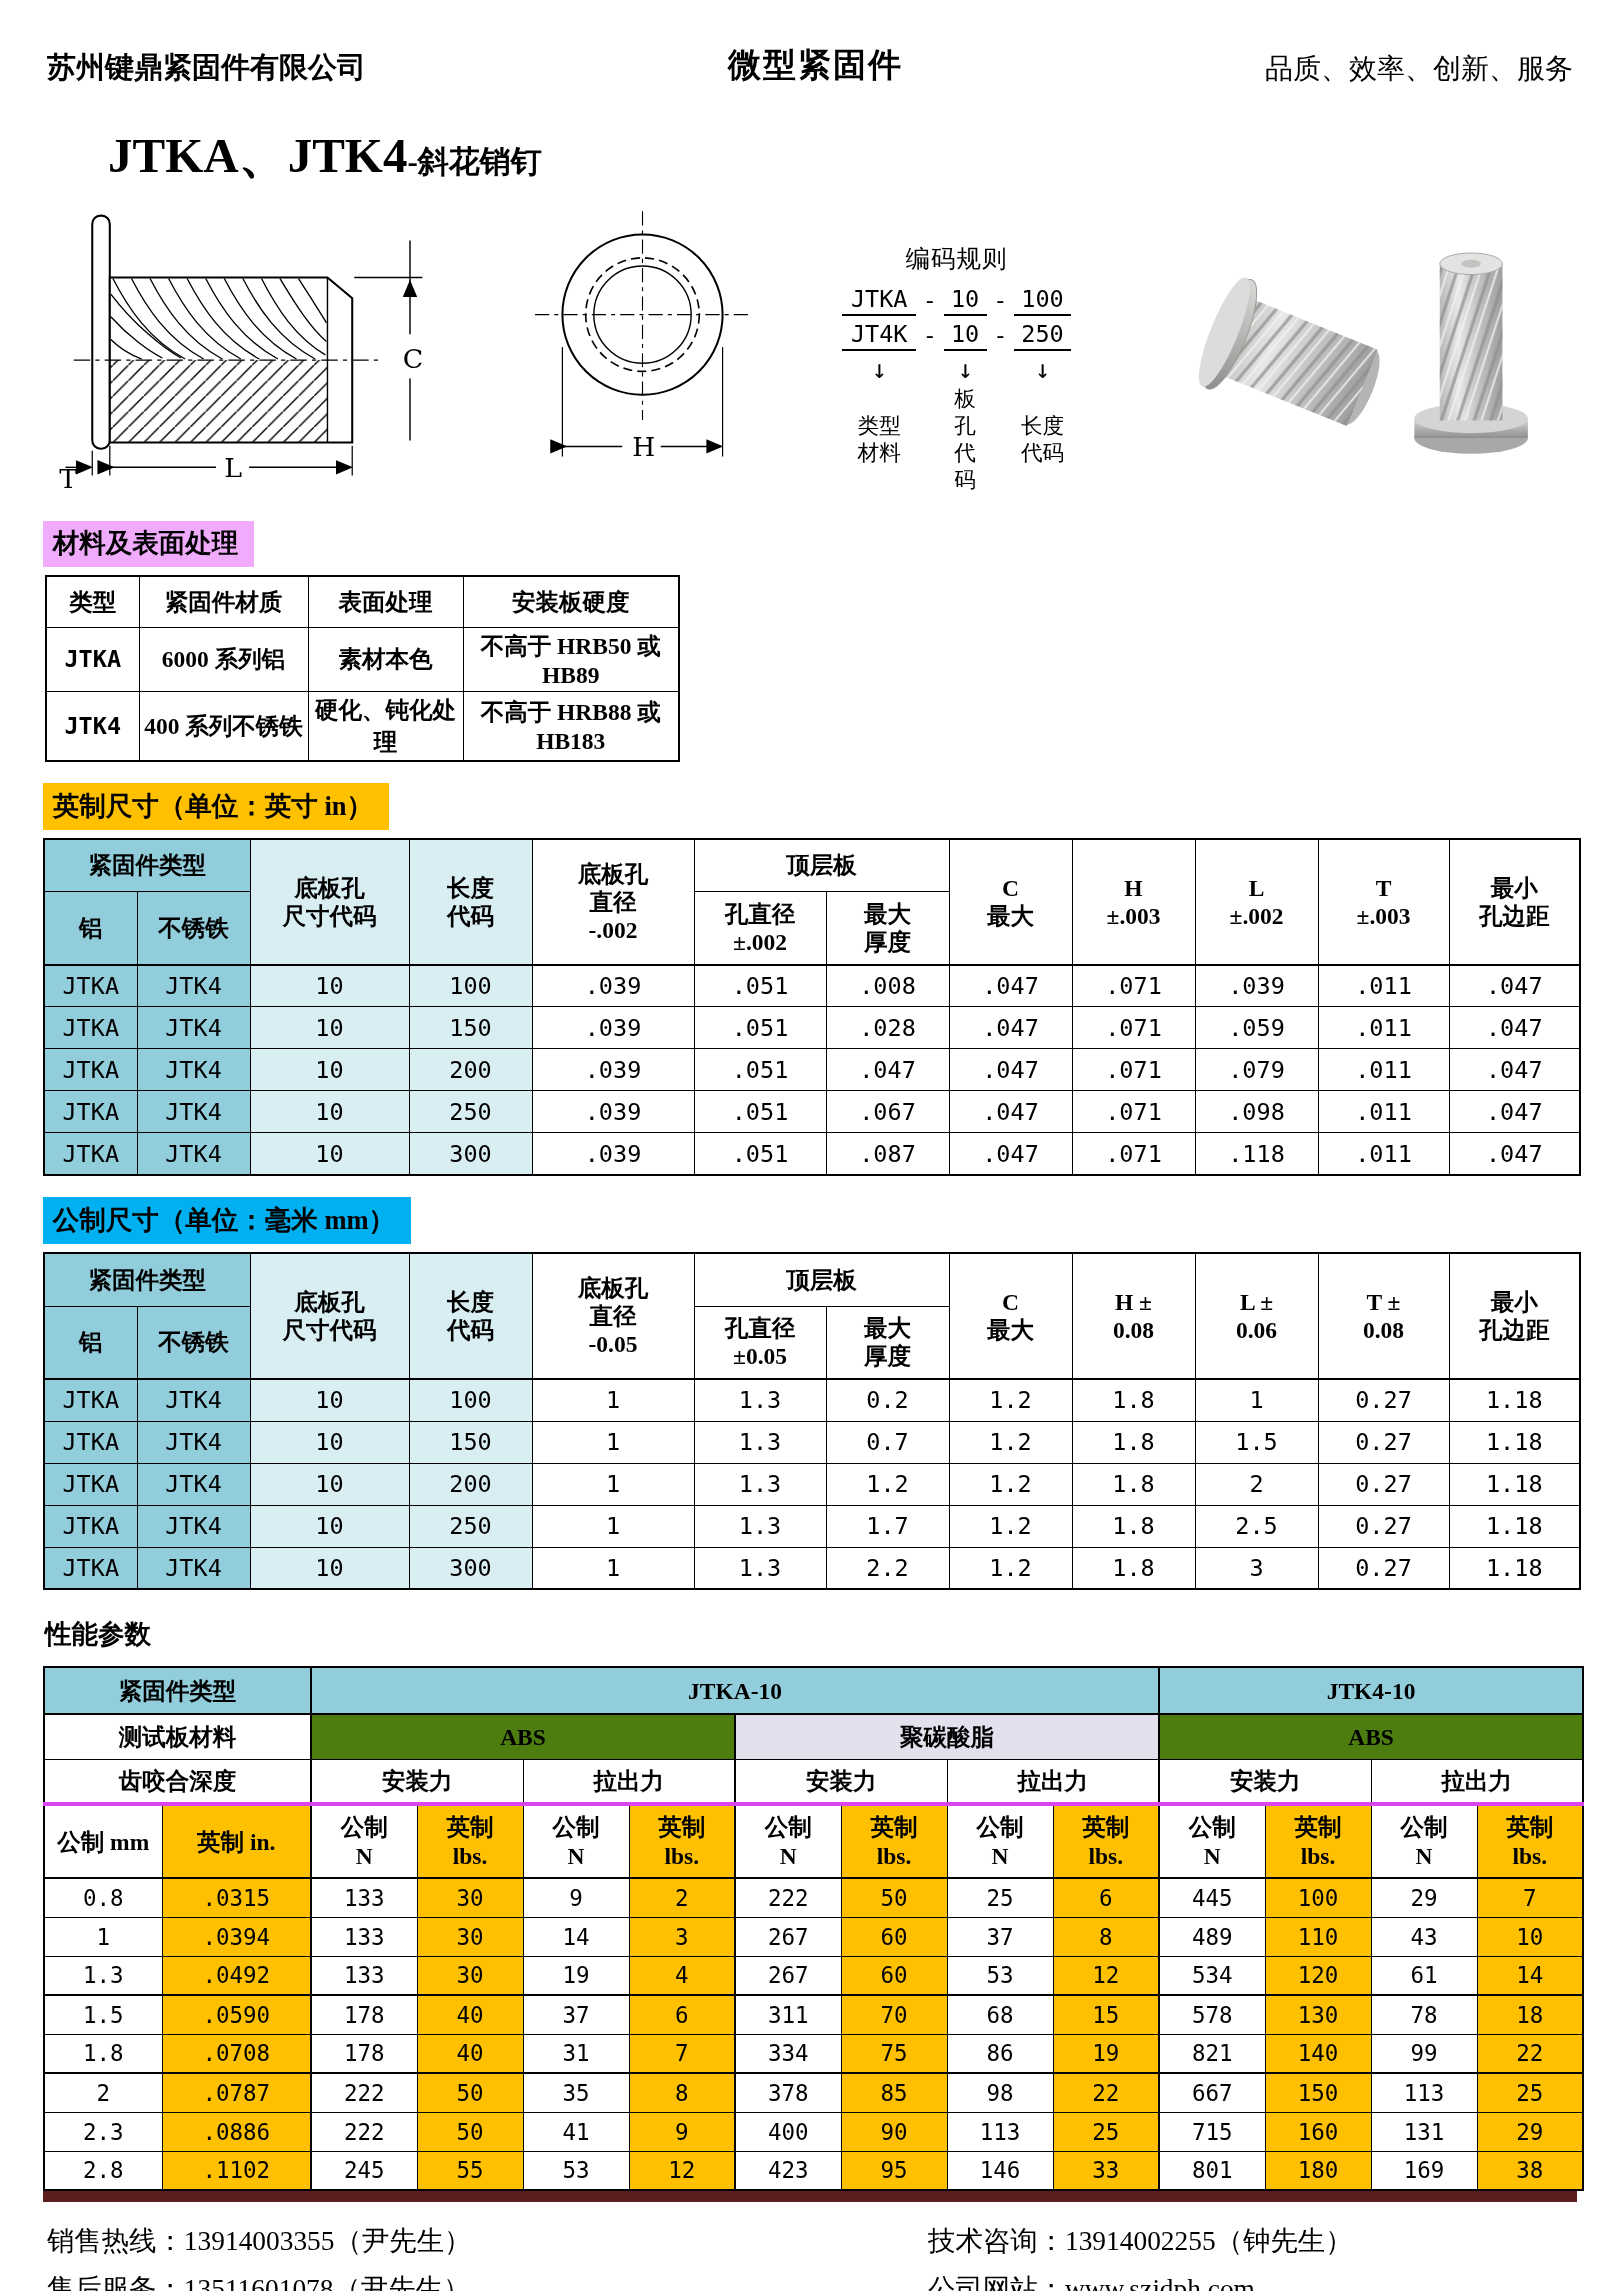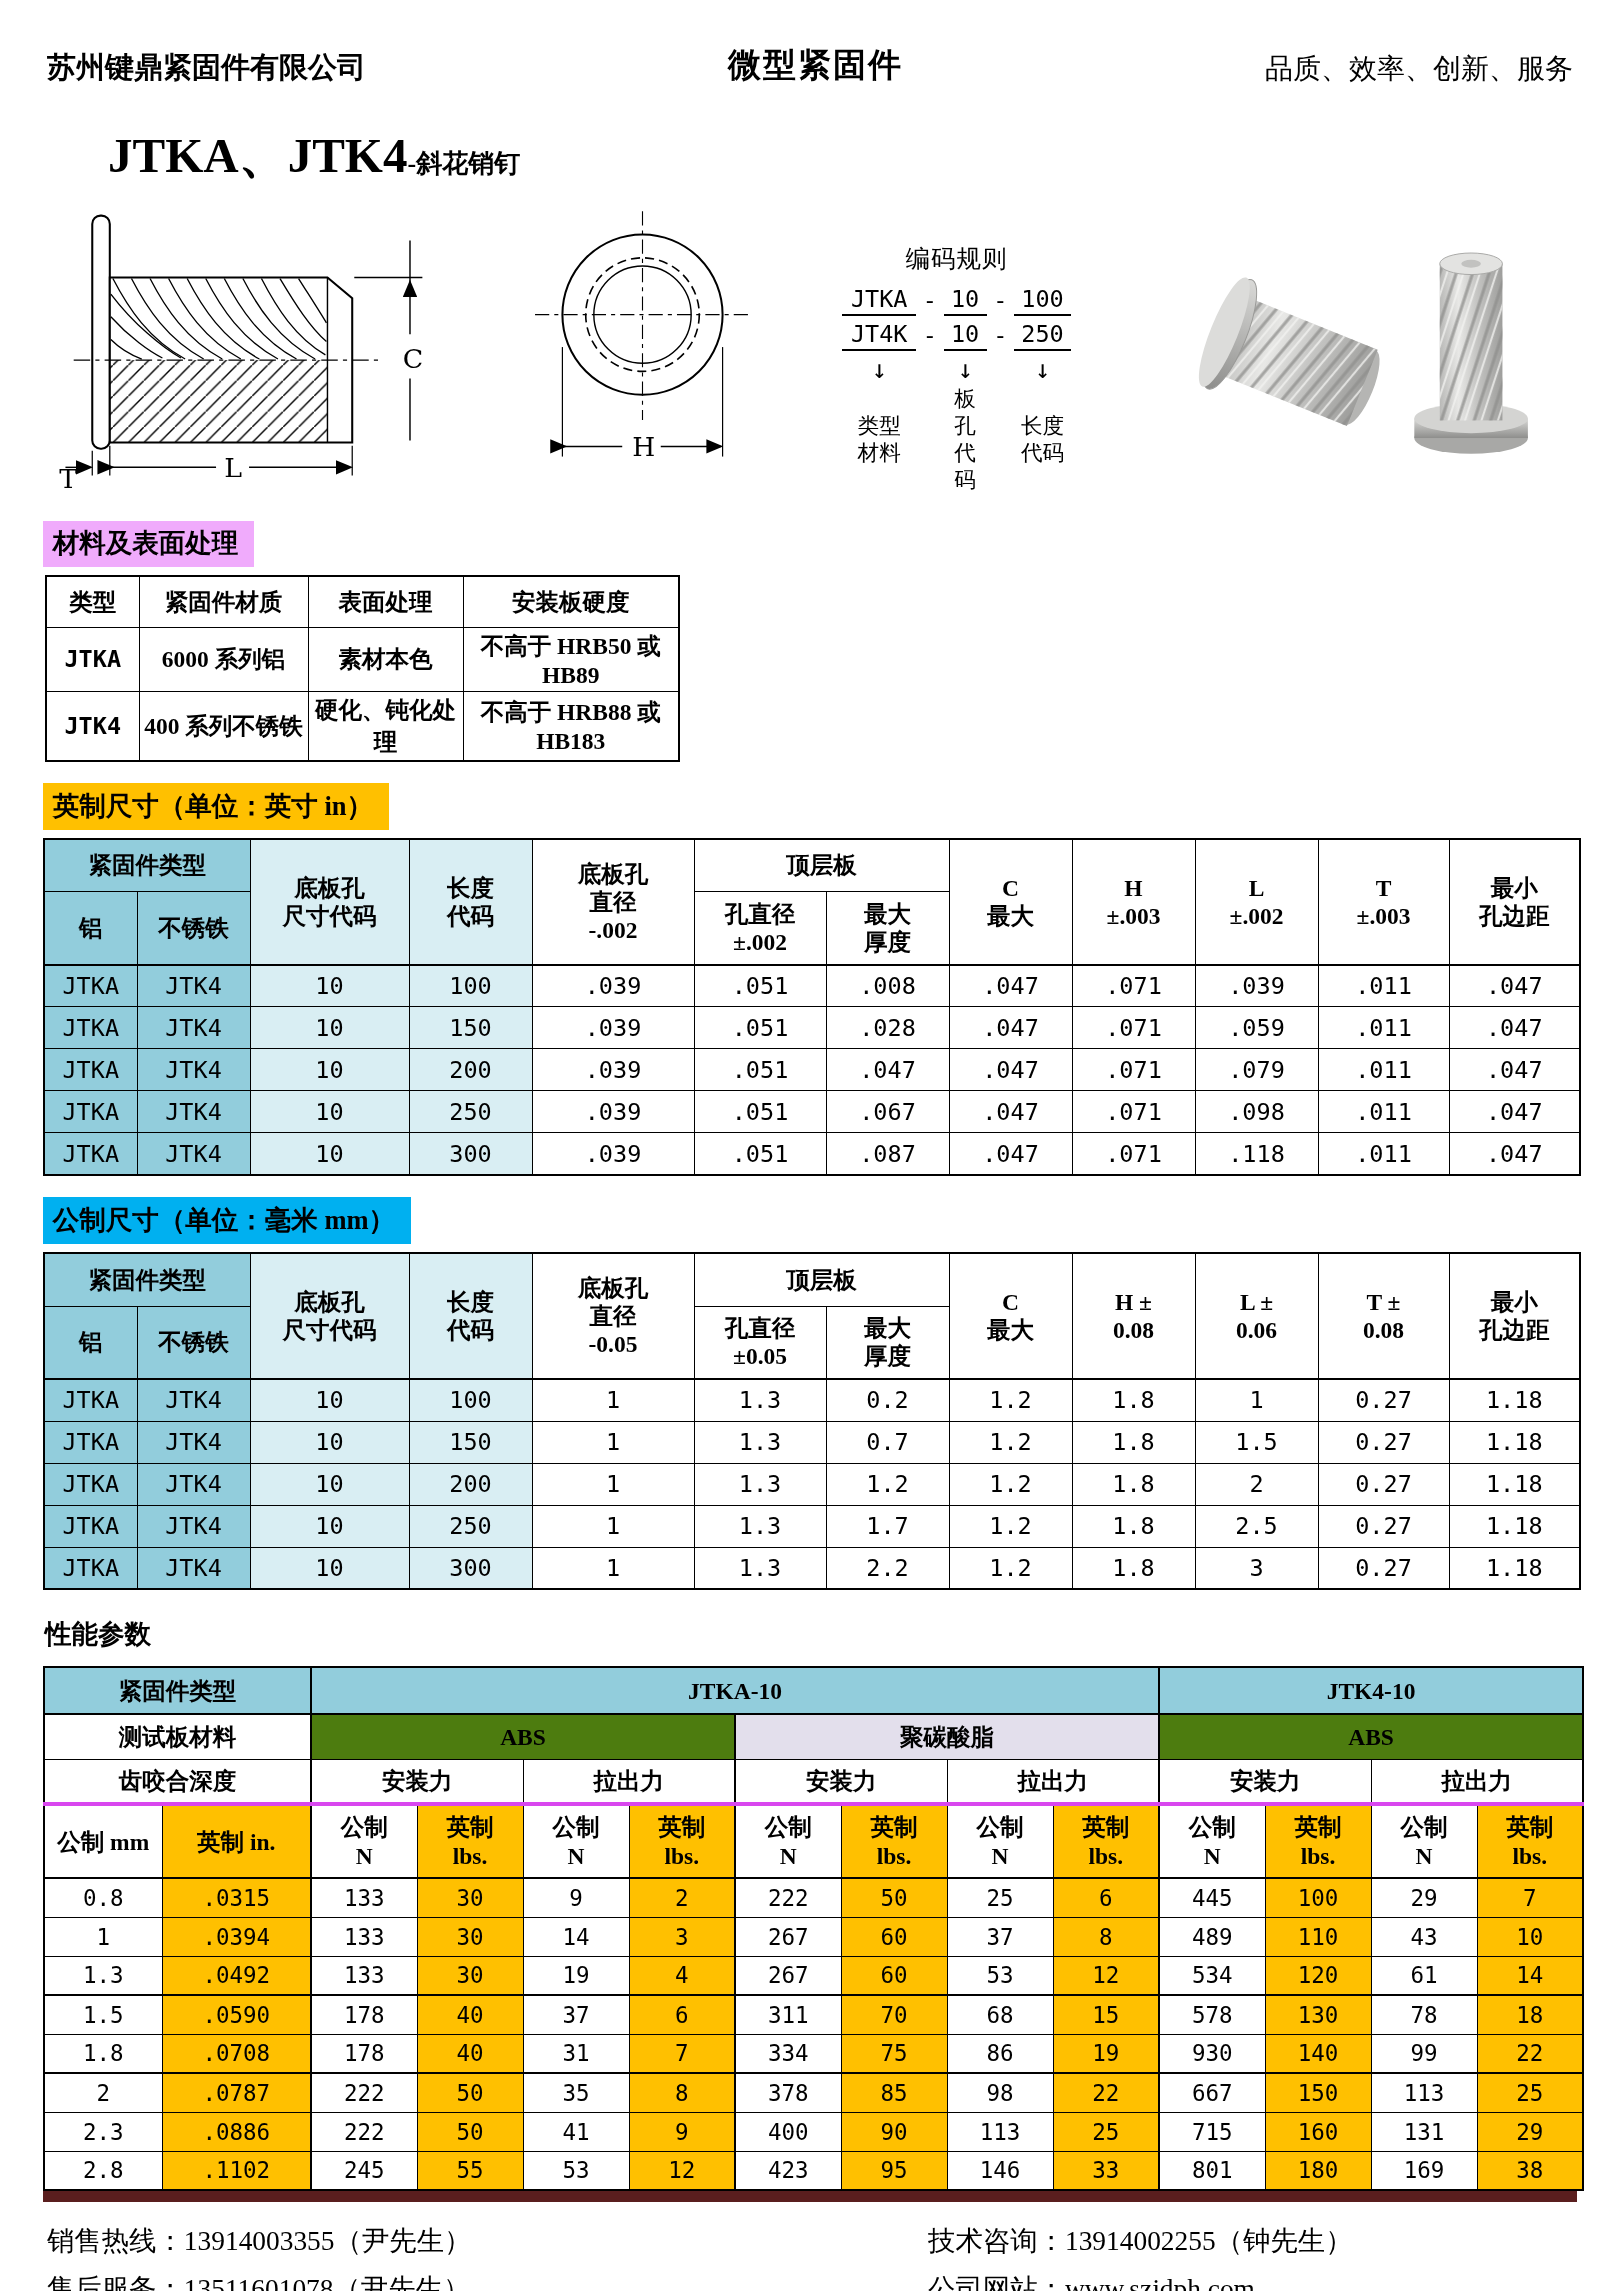--- a/index.html
+++ b/index.html
@@ -10,21 +10,21 @@
   
   .hdr { display:flex; align-items:flex-end; justify-content:space-between; padding:9.8px 3.9px 0; }
   .hdr .co { font-size:29px; font-weight:bold; }
   .hdr .prod { font-size:33px; font-weight:bold; letter-spacing:2px; }
   .hdr .slogan { font-size:28px; }
   .hdr-rule { height:4.9px; background:#000; margin-top:9.8px; }
 
   
   .title-row { margin:25.5px 0 0 65px; display:flex; align-items:baseline; }
   .title-main { font-size:49px; font-weight:bold; font-family:"Liberation Serif",serif; }
-  .title-suffix { font-size:26px; font-weight:bold; }
+  .title-suffix { font-size:31px; font-weight:bold; }
 
   
   .figures { display:flex; justify-content:space-between; align-items:flex-start; margin:5.9px 7.8px 0; height:345px; }
   svg text { font-family:"DejaVu Serif",serif; }
   .dimtext { font-size:26px; }
   .coding { margin-top:47px; text-align:center; }
   .coding-title { font-size:24.5px; margin-bottom:9.8px; letter-spacing:1px; }
   .code-grid { display:grid; grid-template-columns:74px 27.4px 43px 27.4px 57px; align-items:center;
     font-family:"DejaVu Sans Mono",monospace; font-size:23.5px; row-gap:3.9px; }
   .code-part { border-bottom:2px solid #000; padding-bottom:1px; }
@@ -657,21 +657,21 @@
             <td>1.8</td>
             <td class="bg-orange">.0708</td>
             <td class="sepL">178</td>
             <td class="bg-orange">40</td>
             <td>31</td>
             <td class="bg-orange">7</td>
             <td class="sepL">334</td>
             <td class="bg-orange">75</td>
             <td>86</td>
             <td class="bg-orange">19</td>
-            <td class="sepL">930</td>
+            <td class="sepL">821</td>
             <td class="bg-orange">140</td>
             <td>99</td>
             <td class="bg-orange">22</td>
           </tr>
           <tr class="sepT">
             <td>2</td>
             <td class="bg-orange">.0787</td>
             <td class="sepL">222</td>
             <td class="bg-orange">50</td>
             <td>35</td>

